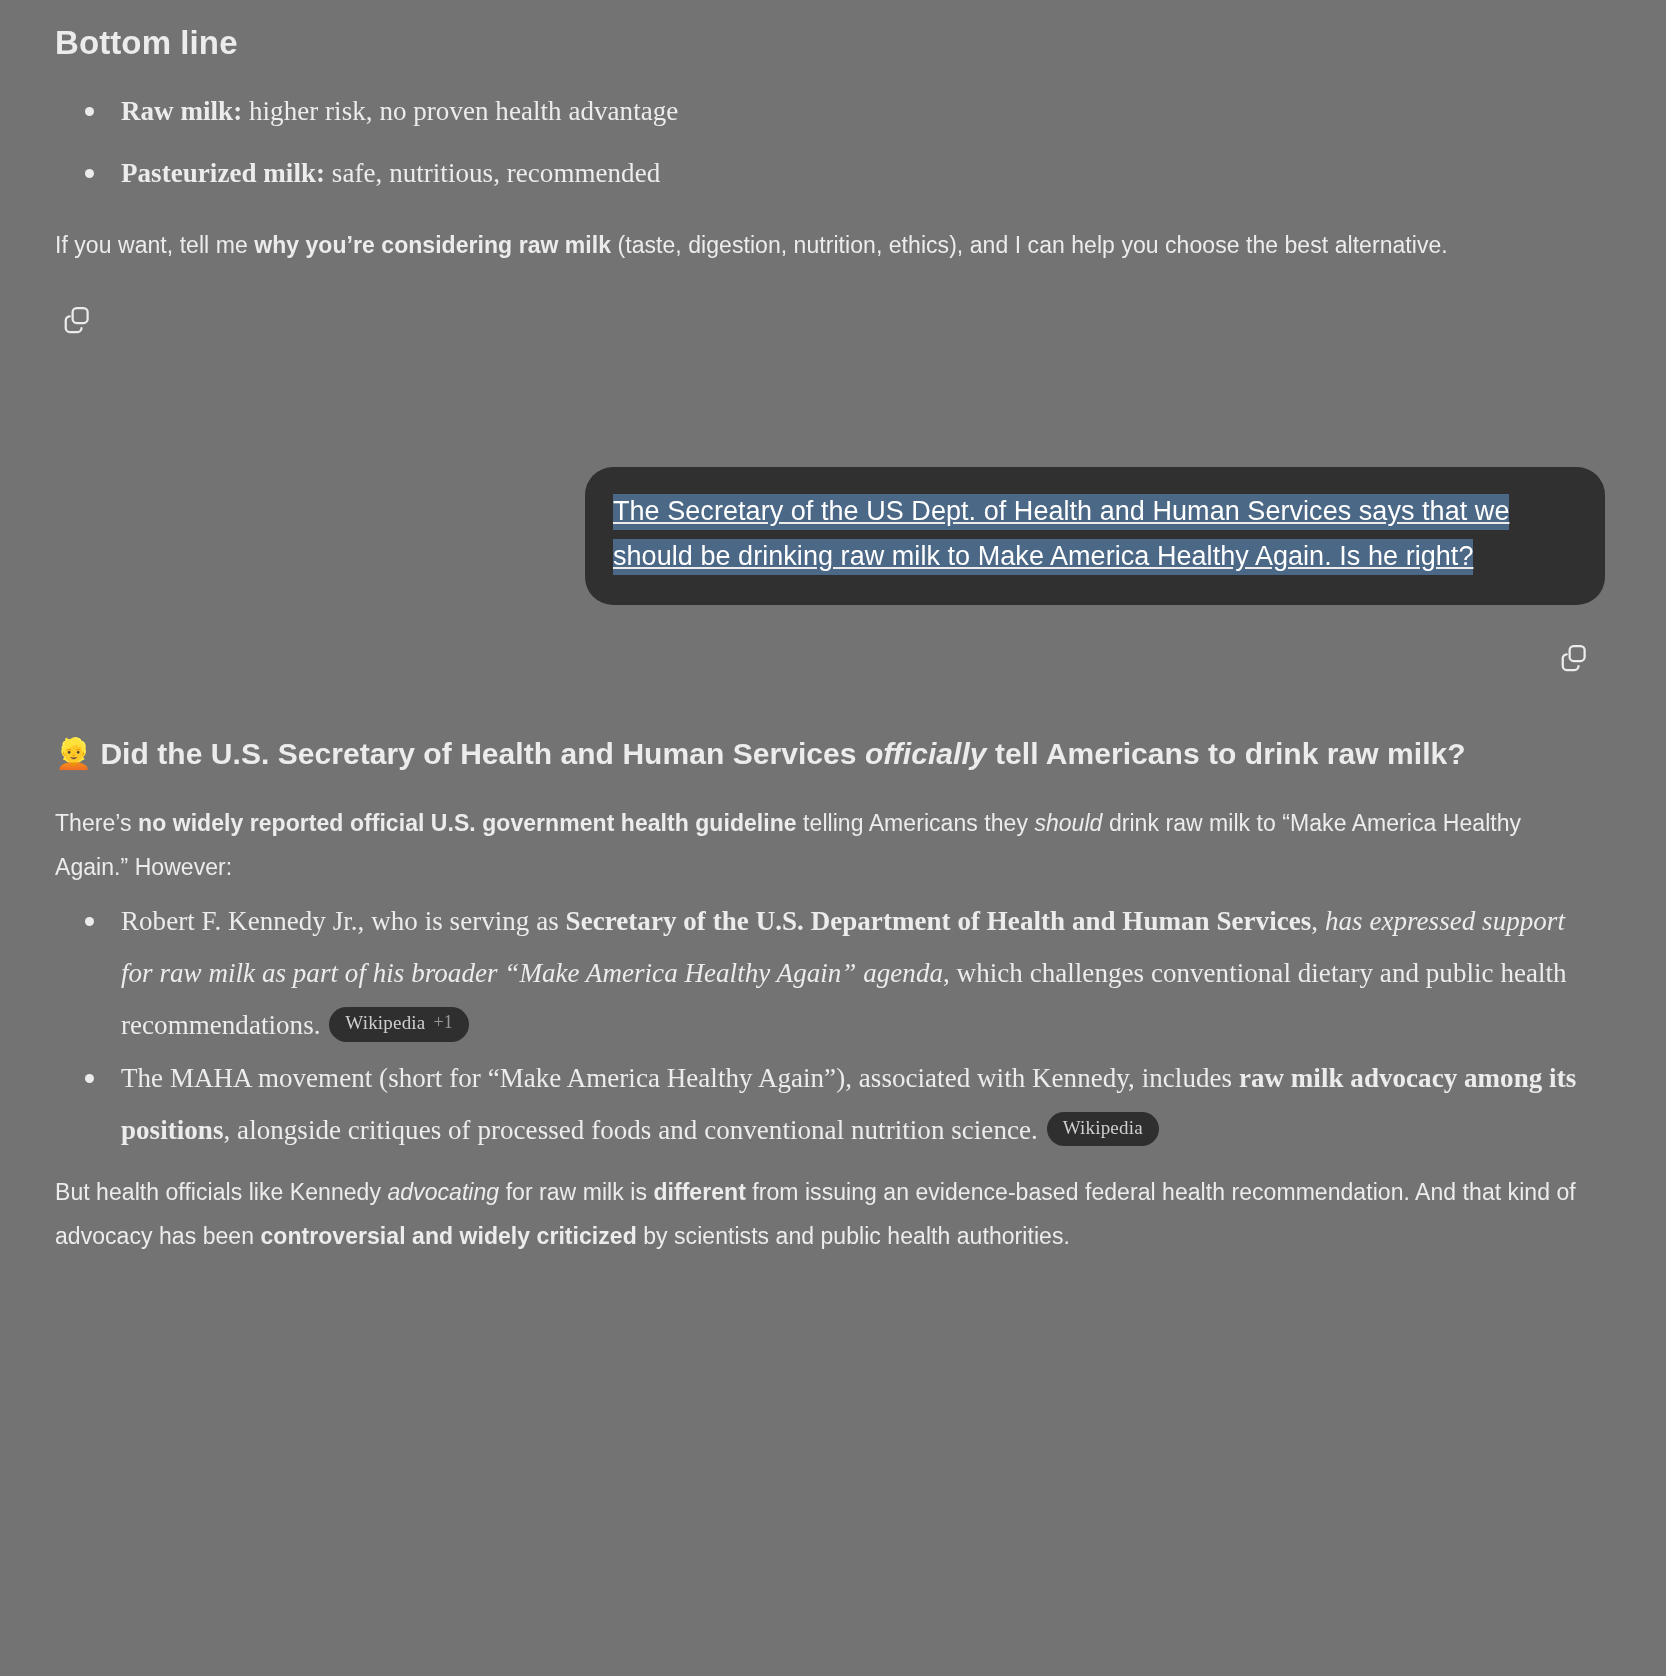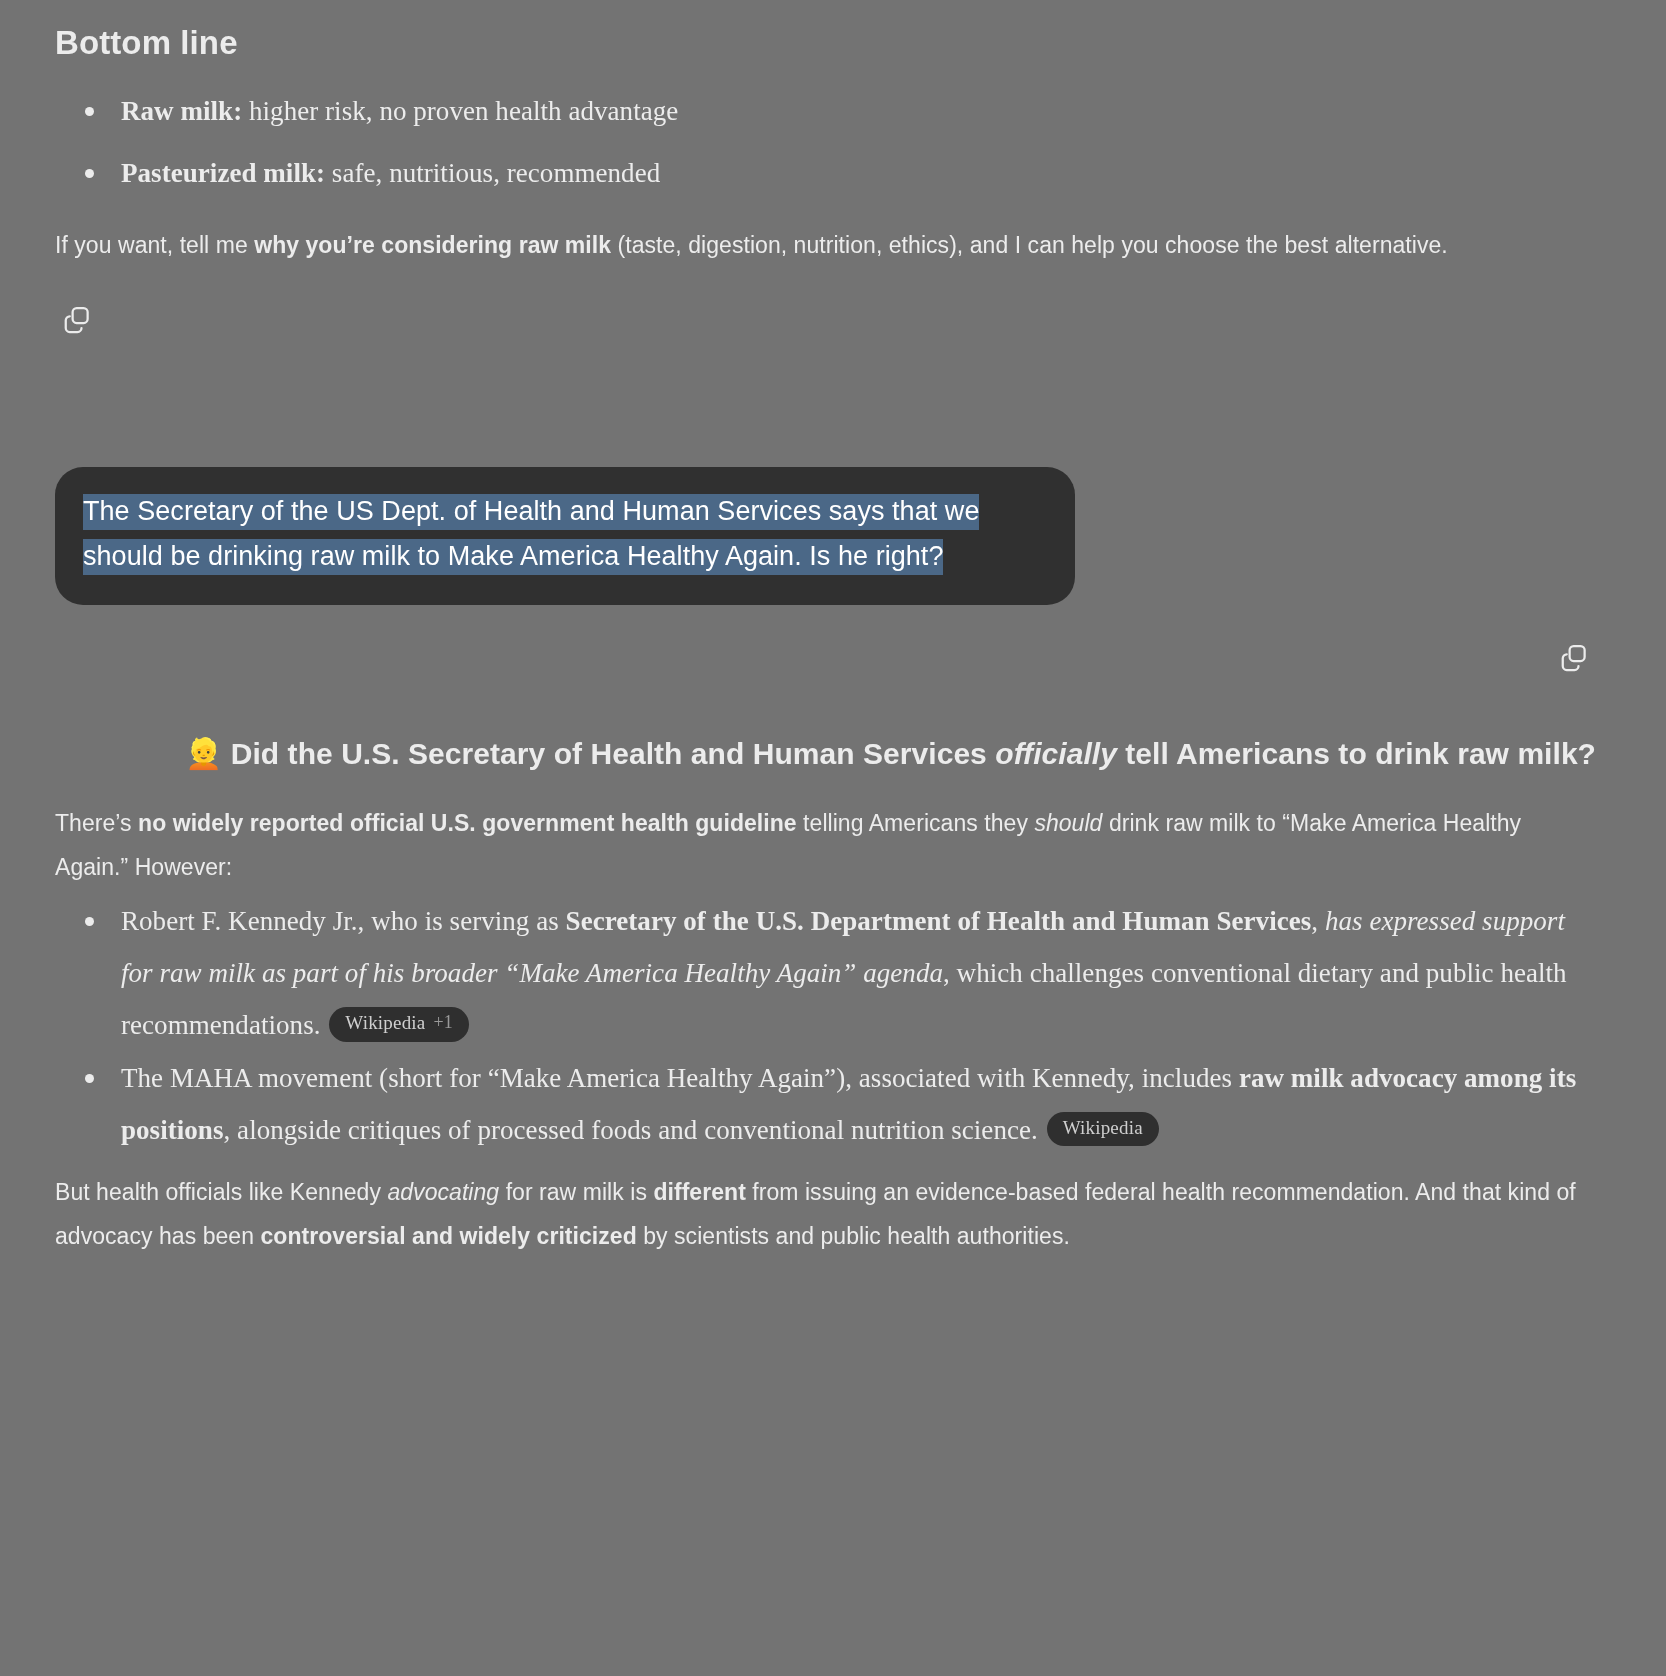--- a/index.html
+++ b/index.html
@@ -84,21 +84,23 @@
     cursor: pointer;
     background: none;
     border: none;
     padding: 0;
   }
   .copy-btn svg { display: block; }
 
   
   .user-row {
     display: flex;
-    padding: 126px 23px 0 55px;
+    justify-content: flex-end;
+    padding: 126px 61px 0 55px;
+    text-decoration: underline;
   }
   .user-bubble {
     background: #303030;
     border-radius: 28px;
     padding: 22px 28px 26px 28px;
     max-width: 1020px;
   }
   .user-text {
     font-size: 27px;
     line-height: 1.66;
@@ -137,21 +139,20 @@
   .spacer-sm { height: 18px; }
 
   h4.q-heading {
     font-size: 30px;
     font-weight: 700;
     line-height: 1.78;
     margin: 0;
     padding: 30px 0 6px 0;
     color: #ececec;
     letter-spacing: 0.05px;
-    text-align: right;
   }
   .emoji { font-size: 30px; margin-right: 8px; }
 </style>
 </head>
 <body>
 
 <div class="page">
 
   <div class="col">
 

